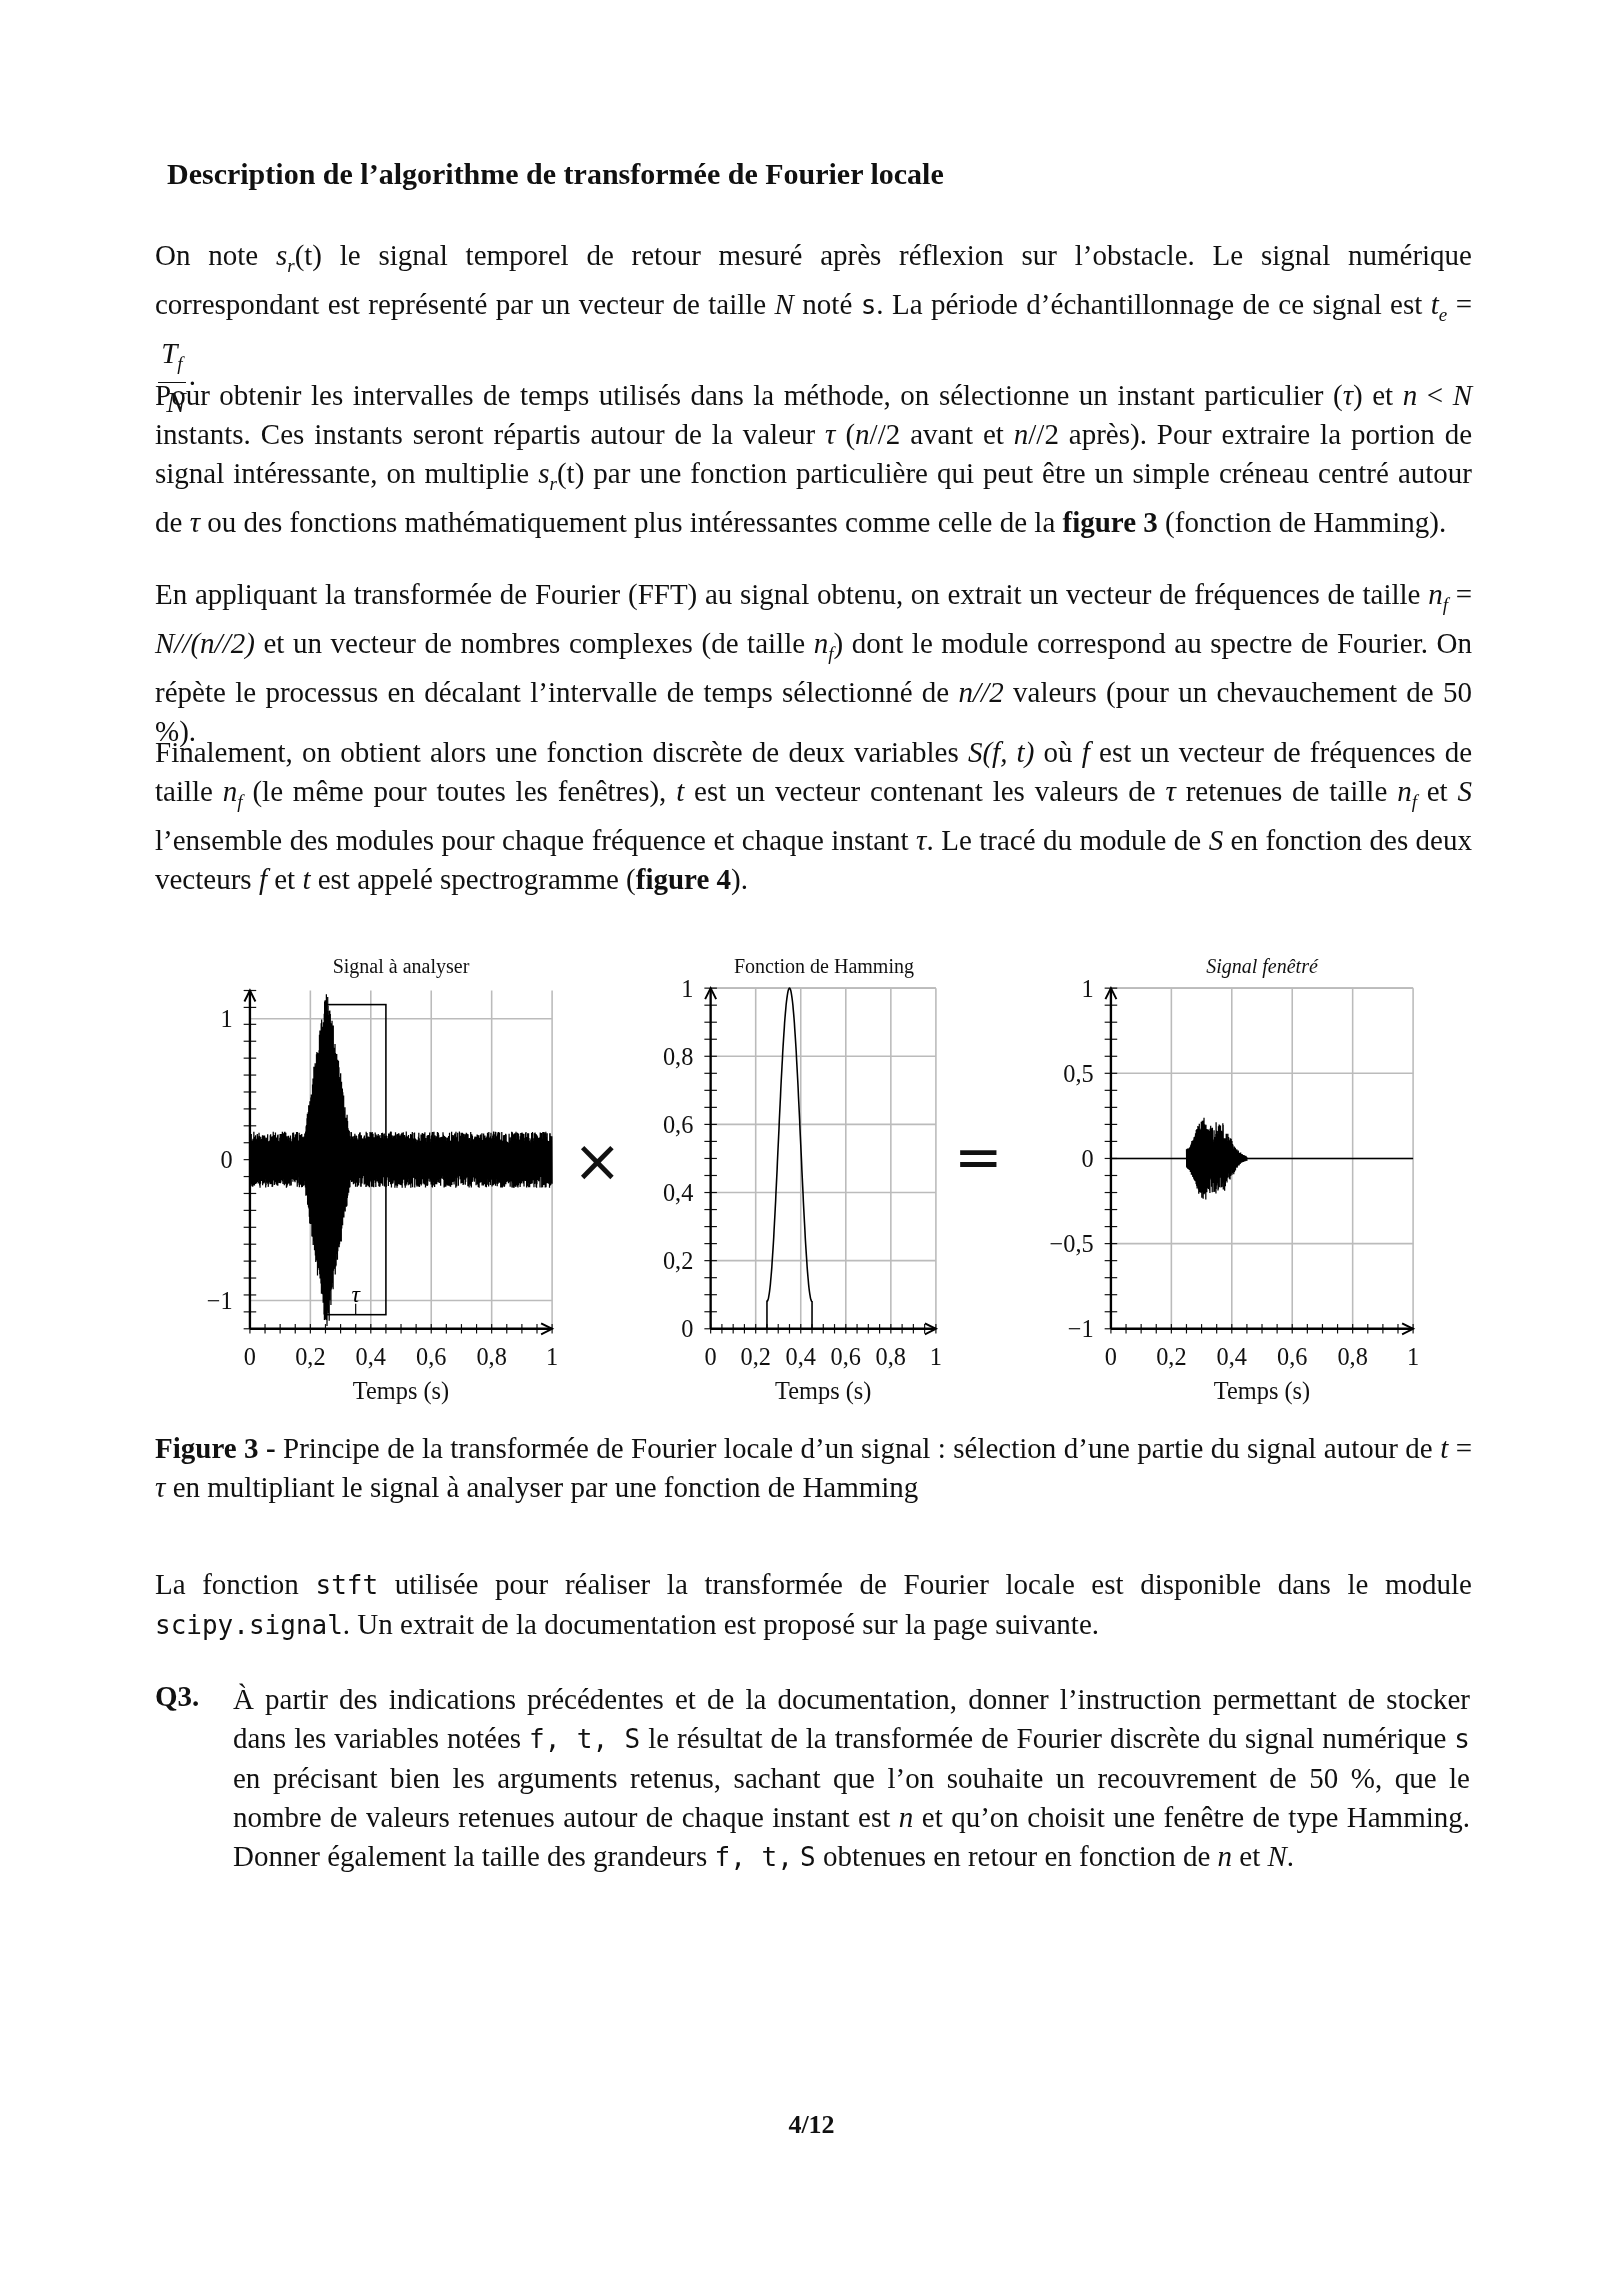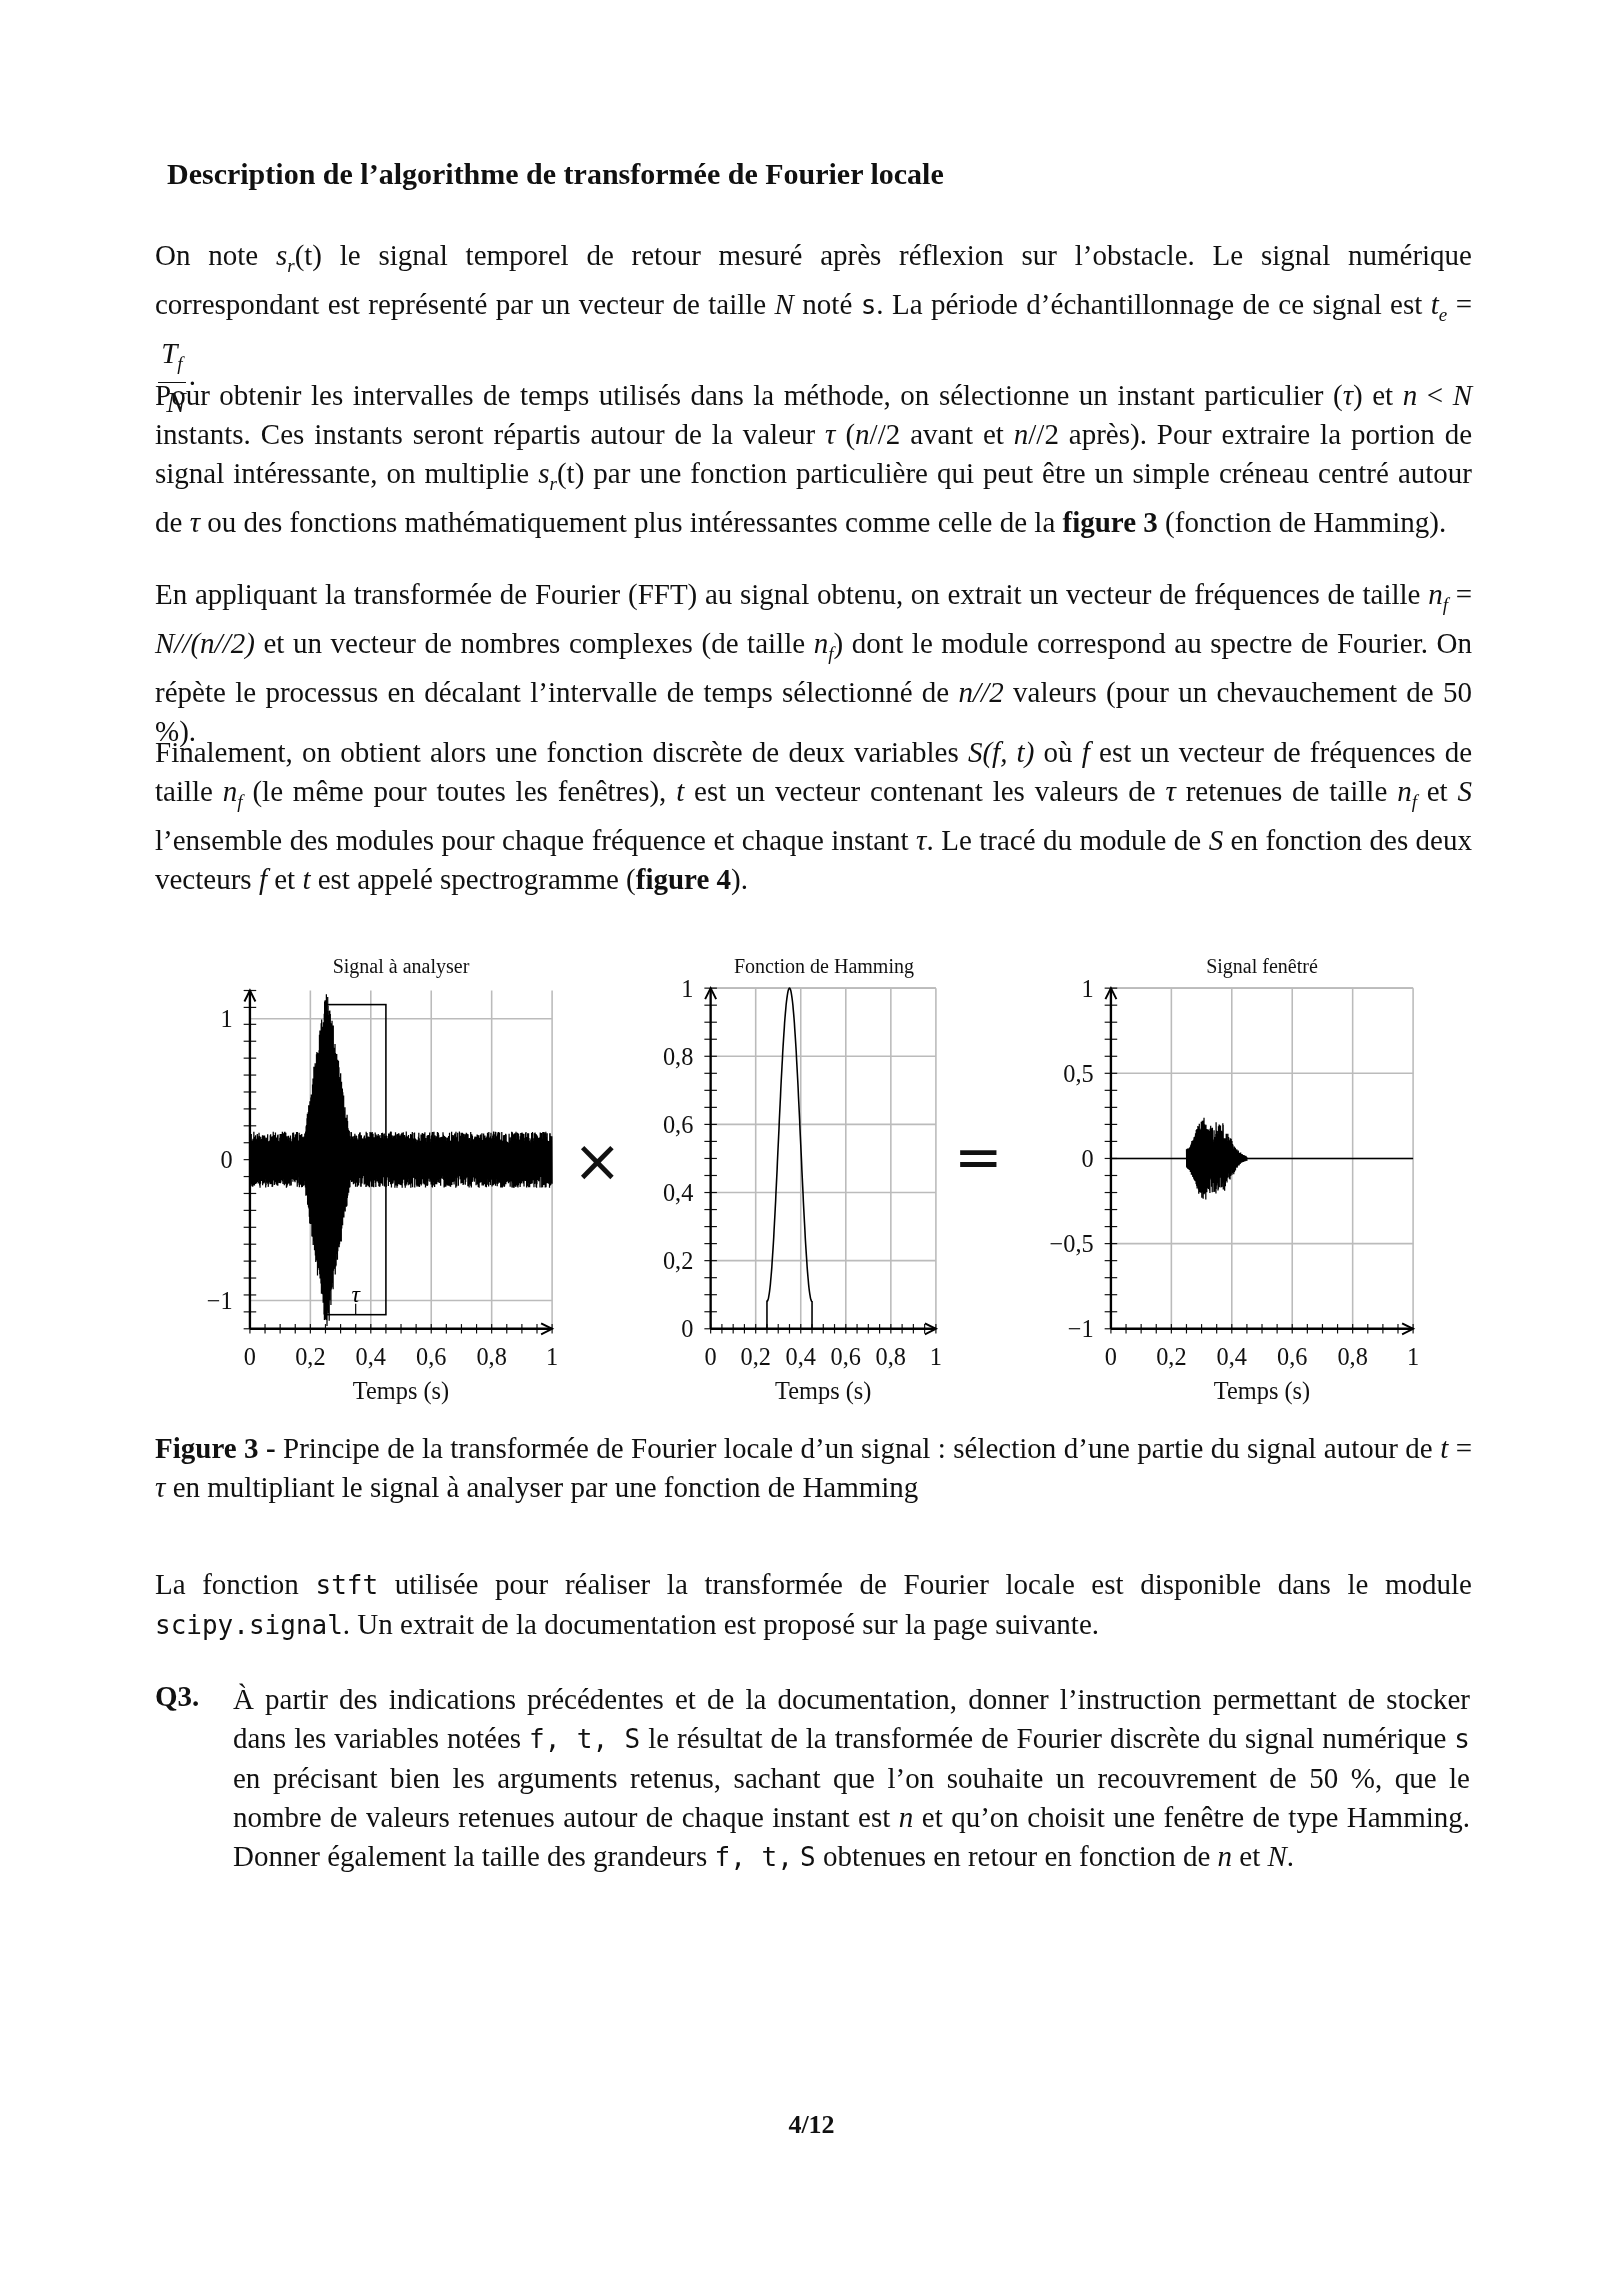--- a/index.html
+++ b/index.html
@@ -36,21 +36,21 @@
   <span>En appliquant la transformée de Fourier (FFT) au signal obtenu, on extrait un vecteur de fréquences de taille </span><i><span>n</span><sub style="font-size:19px;">f</sub></i><span> = </span><i>N//(n//2)</i><span> et un vecteur de nombres complexes (de taille </span><i><span>n</span><sub style="font-size:19px;">f</sub></i><span>) dont le module correspond au spectre de Fourier. On répète le processus en décalant l’intervalle de temps sélectionné de </span><i>n//2</i><span> valeurs (pour un chevauchement de 50 %).</span>
 </div>
 
 <div class="para" style="top:733px;">
   <span>Finalement, on obtient alors une fonction discrète de deux variables </span><i>S(f, t)</i><span> où </span><i>f</i><span> est un vecteur de fréquences de taille </span><i><span>n</span><sub style="font-size:19px;">f</sub></i><span> (le même pour toutes les fenêtres), </span><i>t</i><span> est un vecteur contenant les valeurs de </span><i>τ</i><span> retenues de taille </span><i><span>n</span><sub style="font-size:19px;">f</sub></i><span> et </span><i>S</i><span> l’ensemble des modules pour chaque fréquence et chaque instant </span><i>τ</i><span>. Le tracé du module de </span><i>S</i><span> en fonction des deux vecteurs </span><i>f</i><span> et </span><i>t</i><span> est appelé spectrogramme (</span><b>figure 4</b><span>).</span>
 </div>
 
 <div>
   <div class="plot-title" style="left:250px; width:302px; top:937px;">Signal à analyser</div>
   <div class="plot-title" style="left:667px; width:314px; top:937px;">Fonction de Hamming</div>
-  <div class="plot-title" style="left:1111px; width:302px; top:937px;">Signal fenêtré</div>
+  <div class="plot-title" style="left:1111px; width:302px; top:937px;font-style:italic;">Signal fenêtré</div>
 
   <svg id="fig-svg" style="position:absolute; left:0; top:0;" width="1623" height="1452" viewBox="0 0 2067 1850">
       <line x1="395" y1="1262" x2="395" y2="1693" stroke="#bbbbbb" stroke-width="2"></line>
       <line x1="472" y1="1262" x2="472" y2="1693" stroke="#bbbbbb" stroke-width="2"></line>
       <line x1="549" y1="1262" x2="549" y2="1693" stroke="#bbbbbb" stroke-width="2"></line>
       <line x1="626" y1="1262" x2="626" y2="1693" stroke="#bbbbbb" stroke-width="2"></line>
       <line x1="703" y1="1262" x2="703" y2="1693" stroke="#bbbbbb" stroke-width="2"></line>
       <line x1="318" y1="1657.0833333333333" x2="703" y2="1657.0833333333333" stroke="#bbbbbb" stroke-width="2"></line>
       <line x1="318" y1="1477.5" x2="703" y2="1477.5" stroke="#bbbbbb" stroke-width="2"></line>
       <line x1="318" y1="1297.9166666666665" x2="703" y2="1297.9166666666665" stroke="#bbbbbb" stroke-width="2"></line>

